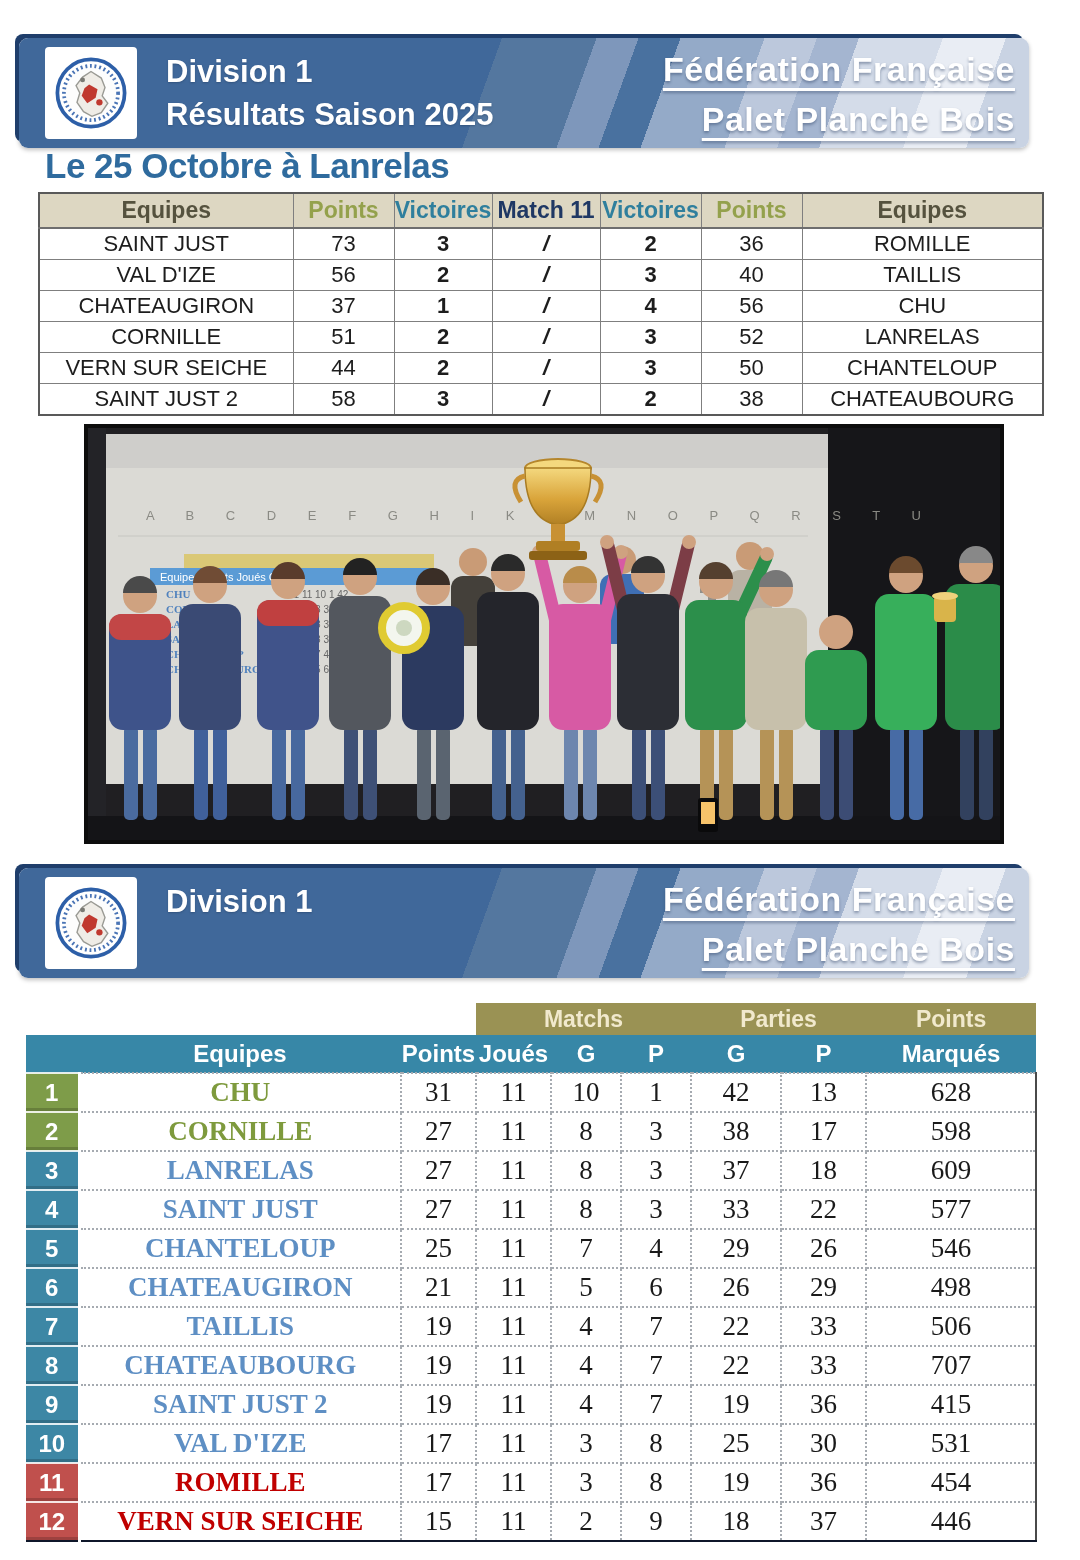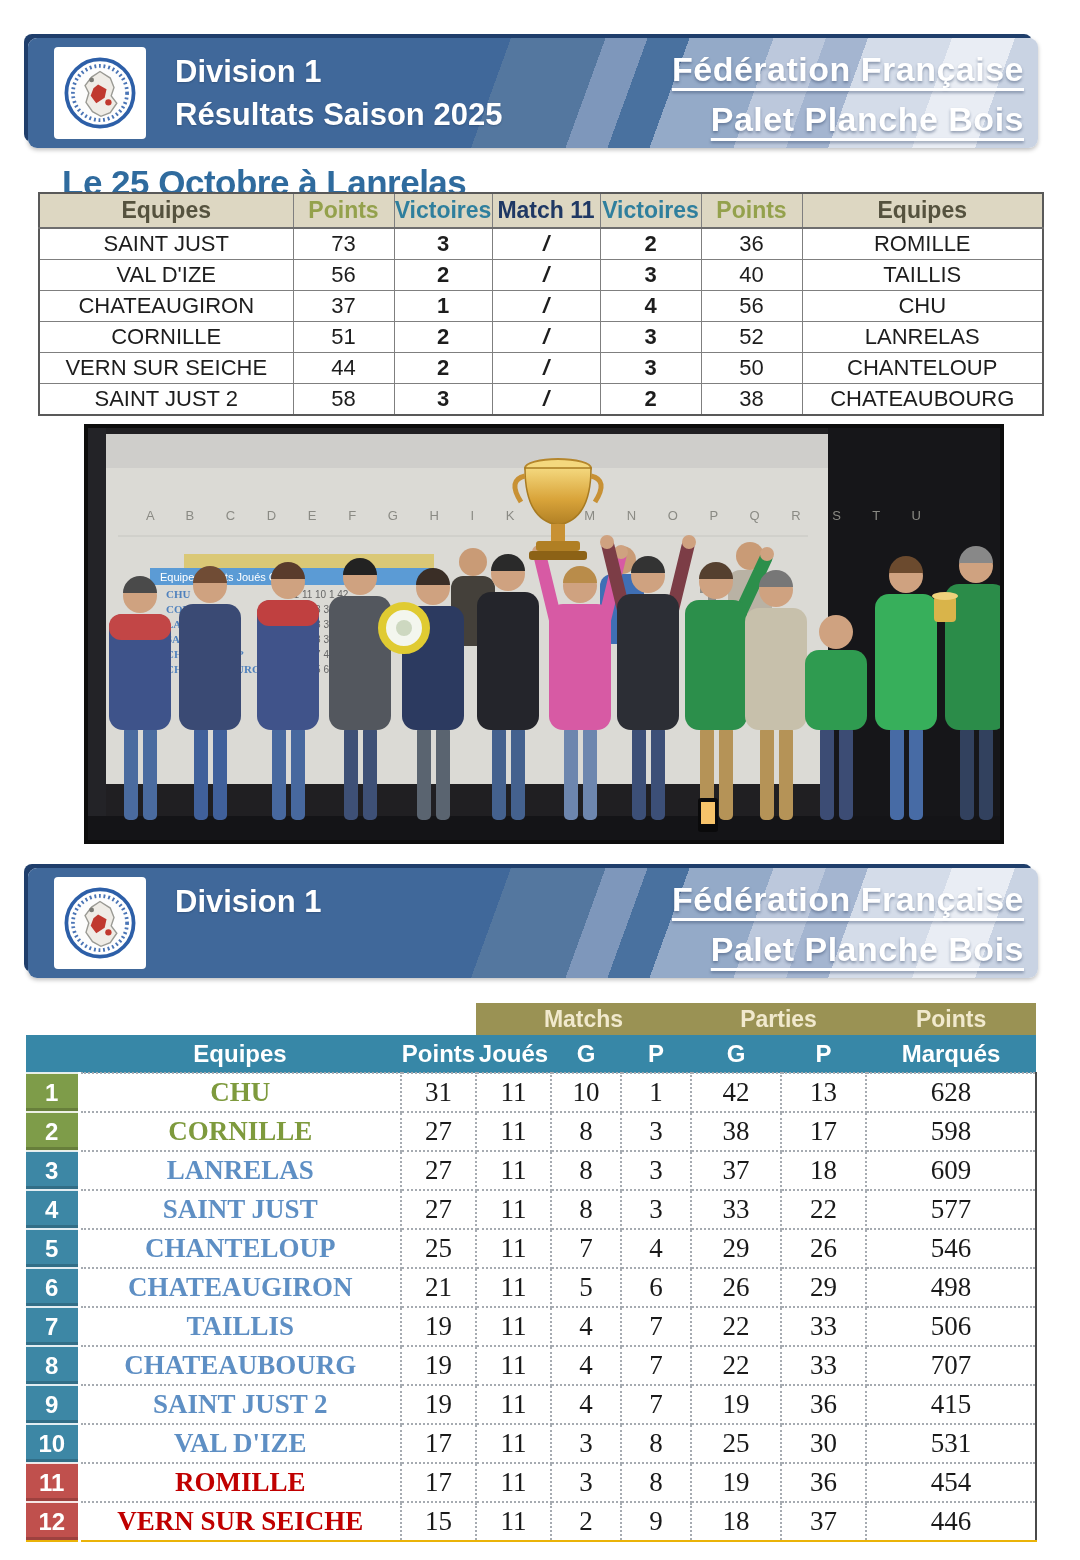--- a/index.html
+++ b/index.html
@@ -1,20 +1,20 @@
 <!DOCTYPE html>
 <html><head>
 <meta charset="utf-8">
 <style>
   html,body{margin:0;padding:0;background:#ffffff;}
   .page{position:relative;width:1080px;height:1560px;background:#fff;overflow:hidden;
         font-family:"Liberation Sans", sans-serif;}
 
   
-  .banner{position:absolute;left:28px;width:1010px;height:110px;border-radius:9px;
+  .banner{position:absolute;left:19px;width:1010px;height:110px;border-radius:9px;
     background:linear-gradient(110deg,
       #40689a 0%, #40689a 46%,
       #54779f 46%, #54779f 55%,
       #7e97bb 55%, #7e97bb 59%,
       #49719f 59%, #49719f 63%,
       #94aac8 63%, #94aac8 71%,
       #bcc8dc 71%, #bcc8dc 76%,
       #a4b5d0 76%, #a4b5d0 80%,
       #d4dce9 80%, #d4dce9 88%,
       #e9edf4 88%, #e9edf4 94%,
@@ -25,21 +25,21 @@
   .banner .titles{position:absolute;left:147px;top:12px;color:#fff;font-weight:bold;
     font-size:31px;line-height:43px;text-shadow:0 1px 2px rgba(25,45,75,.35);white-space:nowrap;}
   .banner .org{position:absolute;right:14px;top:6px;text-align:right;color:#fff;font-weight:bold;
     font-size:34px;line-height:50px;letter-spacing:.5px;
     text-decoration:underline;text-decoration-thickness:3px;text-underline-offset:7px;
     text-shadow:0 2px 3px rgba(40,60,95,.45);white-space:nowrap;}
   .banner1{top:38px;}
   .banner2{top:868px;}
 
   
-  .heading{position:absolute;left:45px;top:146px;margin:17px;font-size:35px;font-weight:bold;
+  .heading{position:absolute;left:45px;top:146px;margin:0;font-size:35px;font-weight:bold;
     color:#2f6b9e;letter-spacing:-.5px;}
 
   
   table{border-spacing:0;}
   .results{position:absolute;left:38px;top:192px;width:1004px;border-collapse:collapse;
     table-layout:fixed;font-size:22px;}
   .results th,.results td{border:1px solid #7f7f7f;text-align:center;padding:0;}
   .results{border:2px solid #595959;}
   .results thead th{background:#ddd7c2;height:33px;font-size:23px;border-bottom:2px solid #6e6e6e;}
   .results tbody td{height:30px;background:#fff;color:#1d1d1d;}
@@ -68,21 +68,21 @@
   .standings td.rank{font-family:"Liberation Sans", sans-serif;font-size:24px;font-weight:bold;
     color:#fff;border:none;border-top:2px solid rgba(255,255,255,.85);
     border-right:3px solid #fff;box-shadow:inset 0 -3px 0 rgba(0,0,0,.18);}
   .standings td.team{font-weight:bold;}
   .tier-green td.rank{background:#7e9c49;}
   .tier-blue  td.rank{background:#3d87a5;}
   .tier-red   td.rank{background:#c0504d;}
   .tier-green td.team{color:#7e9a3d;}
   .tier-blue  td.team{color:#5e8fc4;}
   .tier-red   td.team{color:#c00000;}
-  .standings tr.last td{border-bottom:2px solid #eab308;}
+  .standings tr.last td{border-bottom:2px solid #0f172a;}
   .standings tbody td:last-child{border-right:2px solid #4a4a4a;}
 </style>
 </head>
 <body>
 
 <div class="page">
 
   <header class="banner banner1">
     <div class="logo">
       <svg width="84" height="84" viewBox="0 0 90 90">

